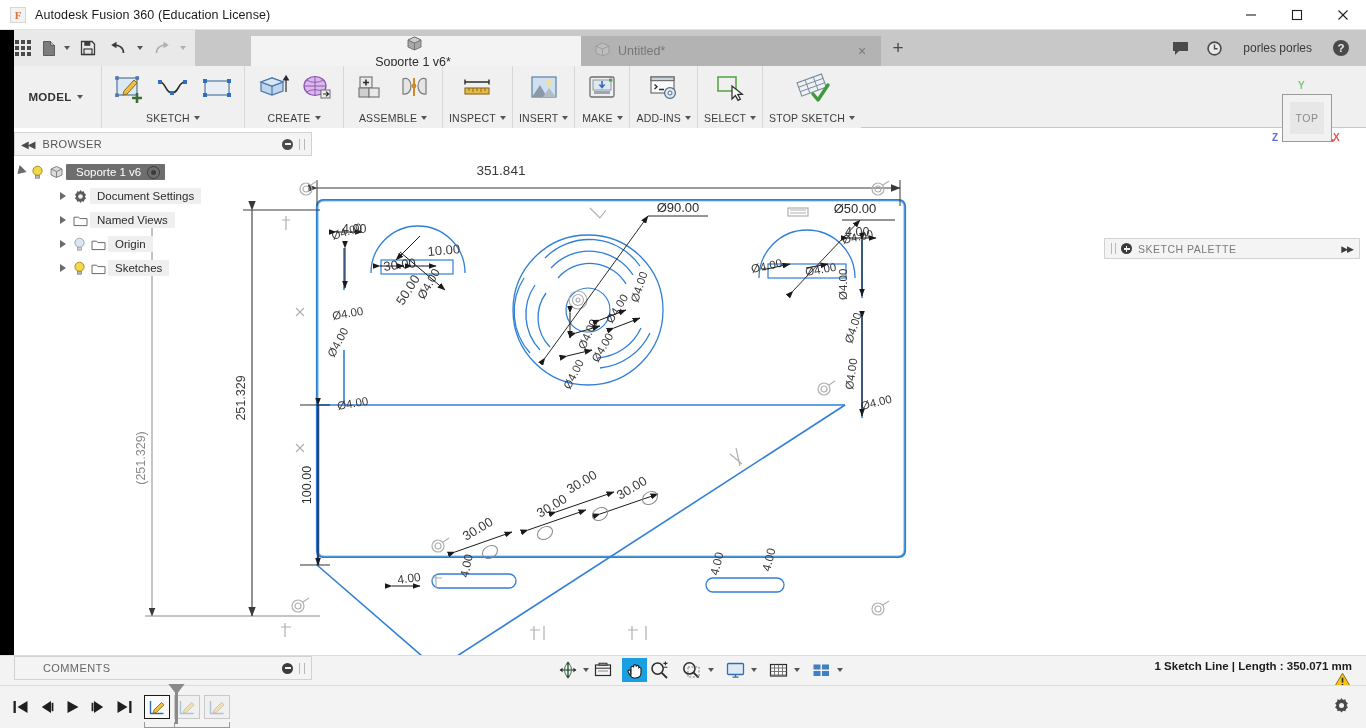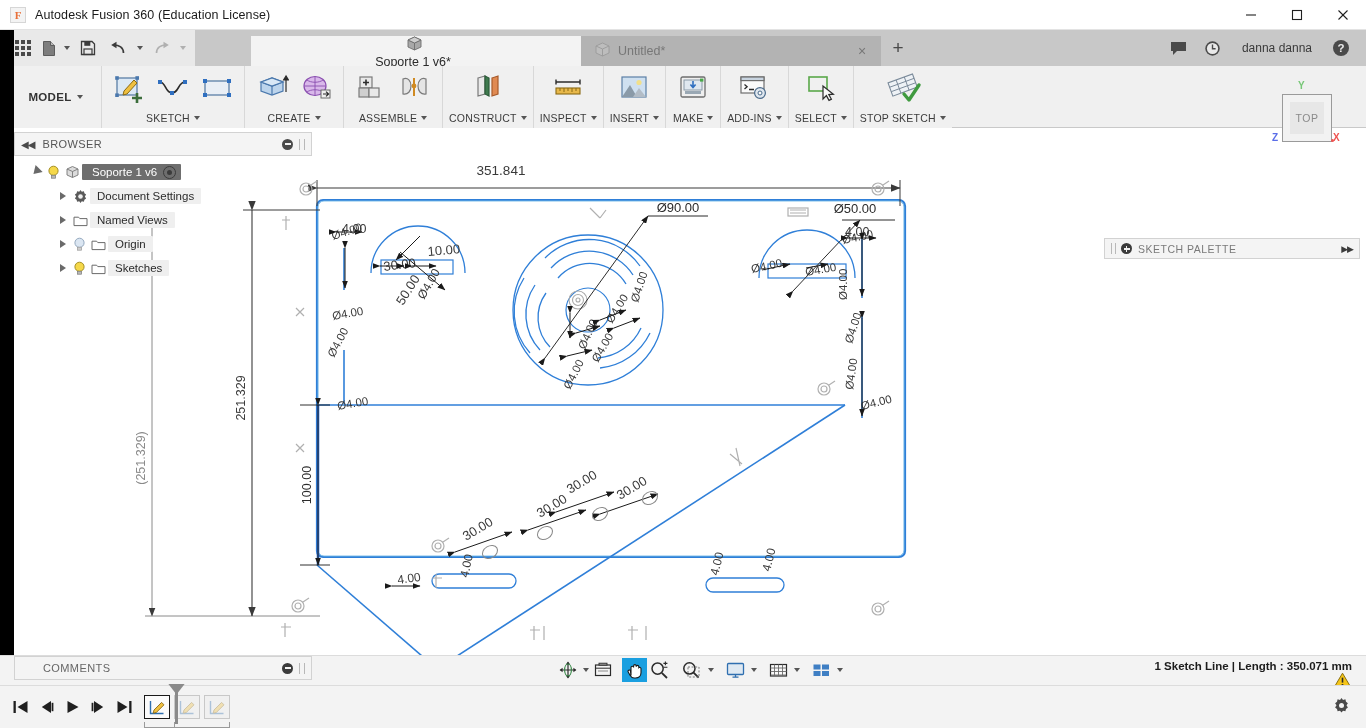--- a/index.html
+++ b/index.html
@@ -355,21 +355,21 @@
           <path d="M1 1 h15 v9 h-9 l-4 4 v-4 h-2 z" fill="#4a4a4a"></path>
         </svg>
       </div>
       <div class="qr-btn">
         <svg width="17" height="17" viewBox="0 0 17 17">
           <circle cx="8.5" cy="8.5" r="7.2" fill="#4a4a4a"></circle>
           <circle cx="8.5" cy="8.5" r="5.6" fill="#e9e9e9"></circle>
           <path d="M8.5 4.6 v4.2 h3.1" fill="none" stroke="#4a4a4a" stroke-width="1.4"></path>
         </svg>
       </div>
-      <div class="username">danna danna</div>
+      <div class="username">porles porles</div>
       <div class="qr-btn">
         <svg width="18" height="18" viewBox="0 0 18 18">
           <circle cx="9" cy="9" r="8" fill="#4a4a4a"></circle>
           <text x="9" y="13.4" font-size="11.5" font-family="Liberation Sans, sans-serif" font-weight="bold" fill="#e9e9e9" text-anchor="middle">?</text>
         </svg>
       </div>
     </div>
   </div>
 
   <div class="ribbon">
@@ -465,35 +465,20 @@
               <circle cx="16" cy="14" r="2.4" fill="#d08a22"></circle>
             </svg>
           </div>
         </div>
         <div class="rlabel">
           <span>ASSEMBLE</span>
             <span class="caret-dn"></span>
         </div>
       </div>
 
-      <div class="rgroup">
-        <div class="rbtns">
-          <div class="rbtn">
-            <svg width="34" height="34" viewBox="0 0 34 34">
-              <path d="M7 6 L14 4 L14 22 L7 24 Z" fill="#e9e9e9" stroke="#7a7a7a" stroke-width="1.2"></path>
-              <path d="M14 4 L18 6 L18 24 L14 22 Z" fill="#3f7a4e" stroke="#2c5c39" stroke-width="1.2"></path>
-              <path d="M21 6 L27 4 L27 22 L21 24 Z" fill="#e08a52" stroke="#a85c2c" stroke-width="1.2"></path>
-            </svg>
-          </div>
-        </div>
-        <div class="rlabel">
-          <span>CONSTRUCT</span>
-            <span class="caret-dn"></span>
-        </div>
-      </div>
 
       <div class="rgroup">
         <div class="rbtns">
           <div class="rbtn">
             <svg width="34" height="34" viewBox="0 0 34 34">
               <path d="M5 10 h24 M5 7.5 v5 M29 7.5 v5" stroke="#2b2b2b" stroke-width="1.4"></path>
               <rect x="5" y="16" width="24" height="6" fill="#e8b84a" stroke="#8a6a14" stroke-width="1.1"></rect>
               <path d="M9 16 v3 M13 16 v4 M17 16 v3 M21 16 v4 M25 16 v3" stroke="#8a6a14" stroke-width="1"></path>
             </svg>
           </div>
@@ -815,21 +800,21 @@
     <span class="br-title">BROWSER</span>
     <span class="br-dot"></span>
     <span class="br-grip">
         <span></span>
         <span></span>
       </span>
   </div>
 
   <div class="tree">
 
-    <div class="tnode root" style="padding-left:16px">
+    <div class="tnode root" style="">
       <span class="tri">
           <i class="t-open"></i>
         </span>
       <span class="bulb">
         <svg width="13" height="15" viewBox="0 0 13 15">
           <circle cx="6.5" cy="5.8" r="4.6" fill="#f5d84a" stroke="#9a8418" stroke-width="0.9"></circle>
           <rect x="4.4" y="10.2" width="4.2" height="3" fill="#b9b9b9" stroke="#7a7a7a" stroke-width="0.7"></rect>
         </svg>
       </span>
       <span class="ticon">

